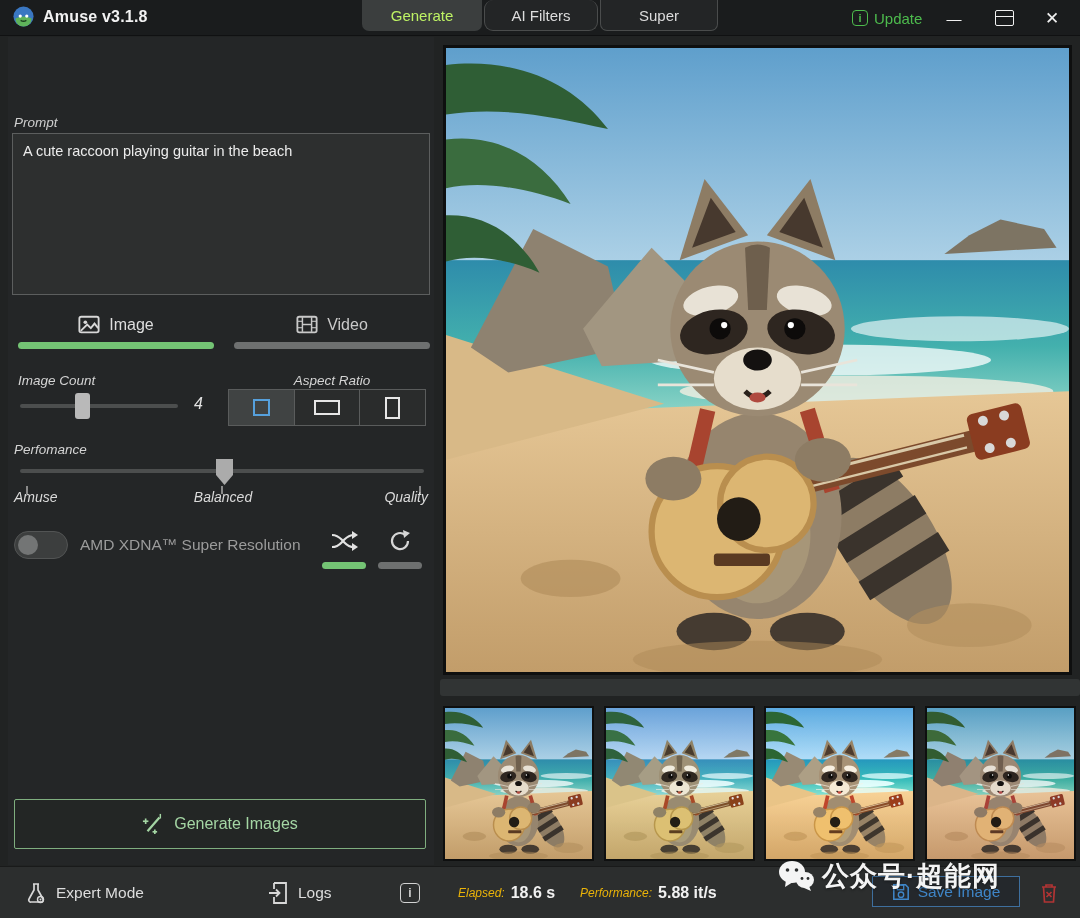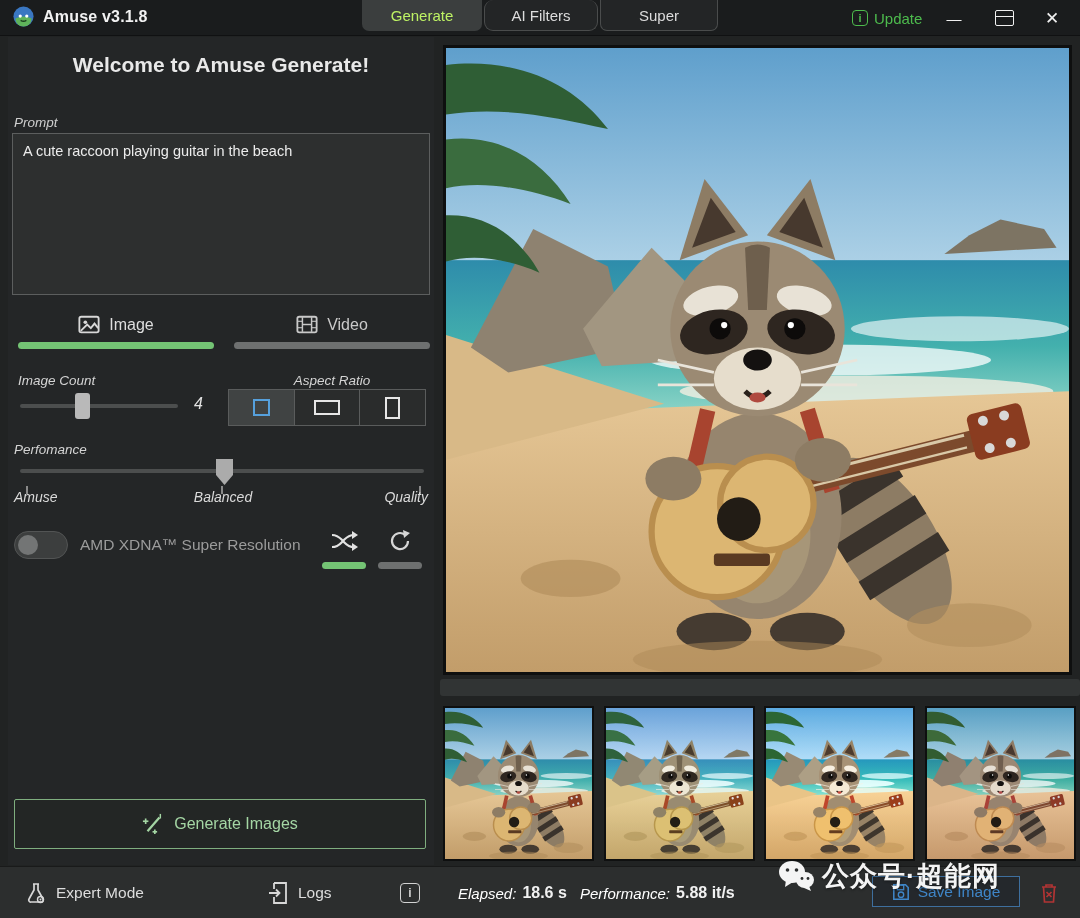--- a/index.html
+++ b/index.html
@@ -88,21 +88,21 @@
   .th4 { left:925px; filter:hue-rotate(-6deg) brightness(0.99); }
 
   
   .footer { position:absolute; left:0; top:866px; width:1080px; height:52px; background:#2c2e2e; border-top:1px solid #191a1a; }
   .f-item { position:absolute; top:0; height:52px; display:flex; align-items:center; gap:8px; font-size:15.5px; color:#dddddd; cursor:default; }
   .fi-expert { left:24px;text-align:center; } .fi-settings { left:162px; } .fi-logs { left:268px; }
   .fi-info { left:400px; }
   .info-glyph { width:20px; height:20px; border:1.7px solid #d2d2d2; border-radius:4px; display:flex; align-items:center; justify-content:center; font-size:12px; font-weight:bold; color:#d2d2d2; }
   .stat { position:absolute; top:0; height:52px; display:flex; align-items:center; gap:6px; }
   .st-elapsed { left:458px; } .st-perf { left:580px; }
-  .stat .lab { font-style:italic; font-size:15px; color:#ffffff; }
+  .stat .lab { font-style:italic; font-size:12px; color:#eab308; }
   .stat .val { font-size:16px; font-weight:bold; color:#f1f1f1; }
   .save-btn { position:absolute; left:872px; top:876px; width:148px; height:31px; background:#24282c; border:1px solid #3e6f9e; display:flex; align-items:center; justify-content:center; gap:8px; color:#3f86c8; font-size:15.5px; cursor:default; z-index:5; }
   .del-btn { position:absolute; left:1036px; top:880px; width:26px; height:26px; display:flex; align-items:center; justify-content:center; z-index:5; }
 
   .watermark { position:absolute; left:778px; top:858px; width:300px; display:flex; align-items:center; gap:8px; z-index:10; color:#ffffff; opacity:.95; pointer-events:none; }
   .wm-text { font-size:27px; font-weight:bold; text-shadow:0 1px 3px rgba(0,0,0,.5); letter-spacing:1px;text-align:center; }
 </style>
 </head>
 <body>
 
@@ -225,21 +225,20 @@
       </div>
     <div class="winbtn max">
         <span class="maxglyph"></span>
       </div>
     <div class="winbtn close">
         <span>✕</span>
       </div>
   </div>
 
   <div class="panel">
-    <div class="welcome-title">Welcome to Amuse Generate!</div>
 
     <div class="prompt-label">Prompt</div>
     <textarea class="prompt-box" spellcheck="false" style="">A cute raccoon playing guitar in the beach</textarea>
 
     <div class="mode-btn mode-video">
       <div class="mode-row" style="color:#c9c9c9;">
         <svg width="22" height="19" viewBox="0 0 24 20">
           <rect x="1.5" y="1.5" width="21" height="17" rx="2" fill="none" stroke="#c9c9c9" stroke-width="2"></rect>
           <line x1="7" y1="2" x2="7" y2="18" stroke="#c9c9c9" stroke-width="1.6"></line>
           <line x1="17" y1="2" x2="17" y2="18" stroke="#c9c9c9" stroke-width="1.6"></line>

